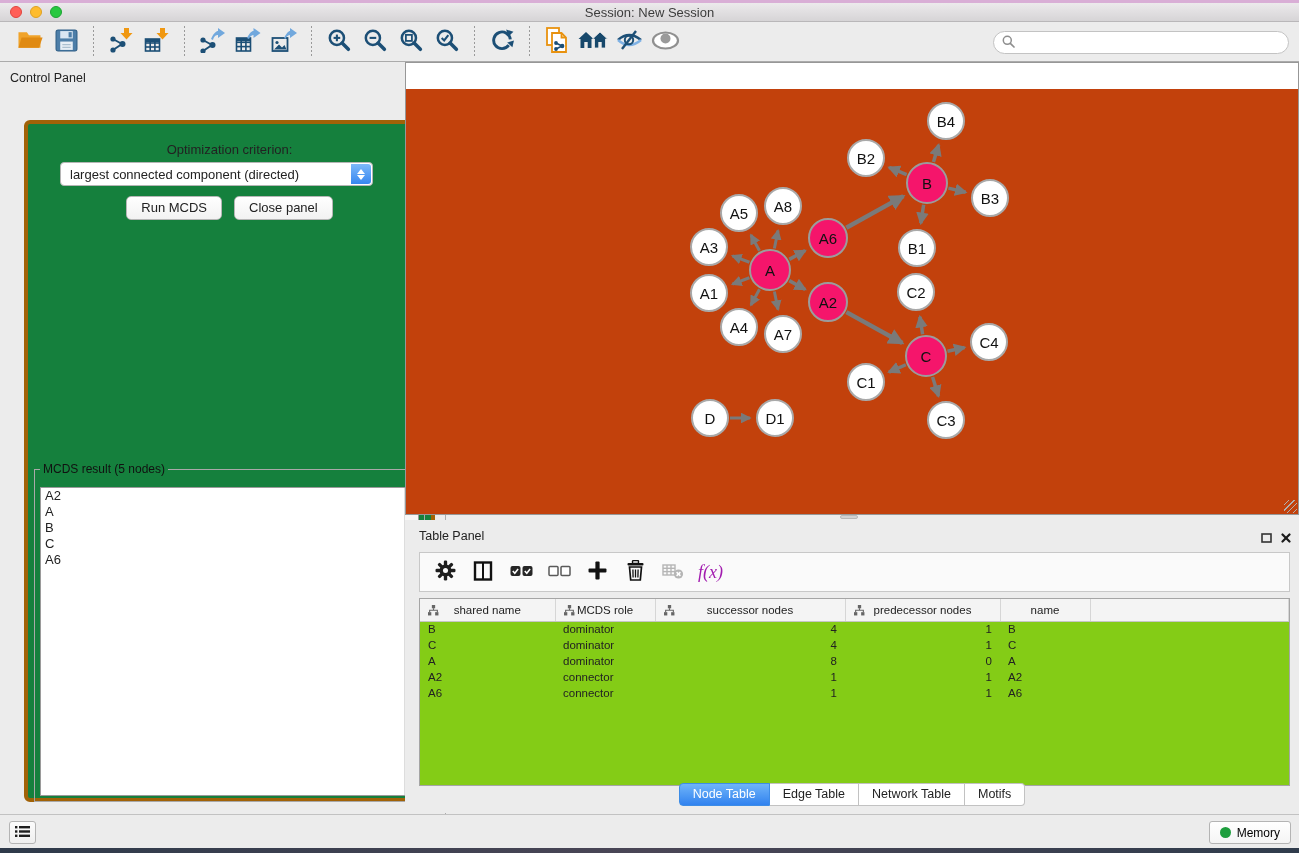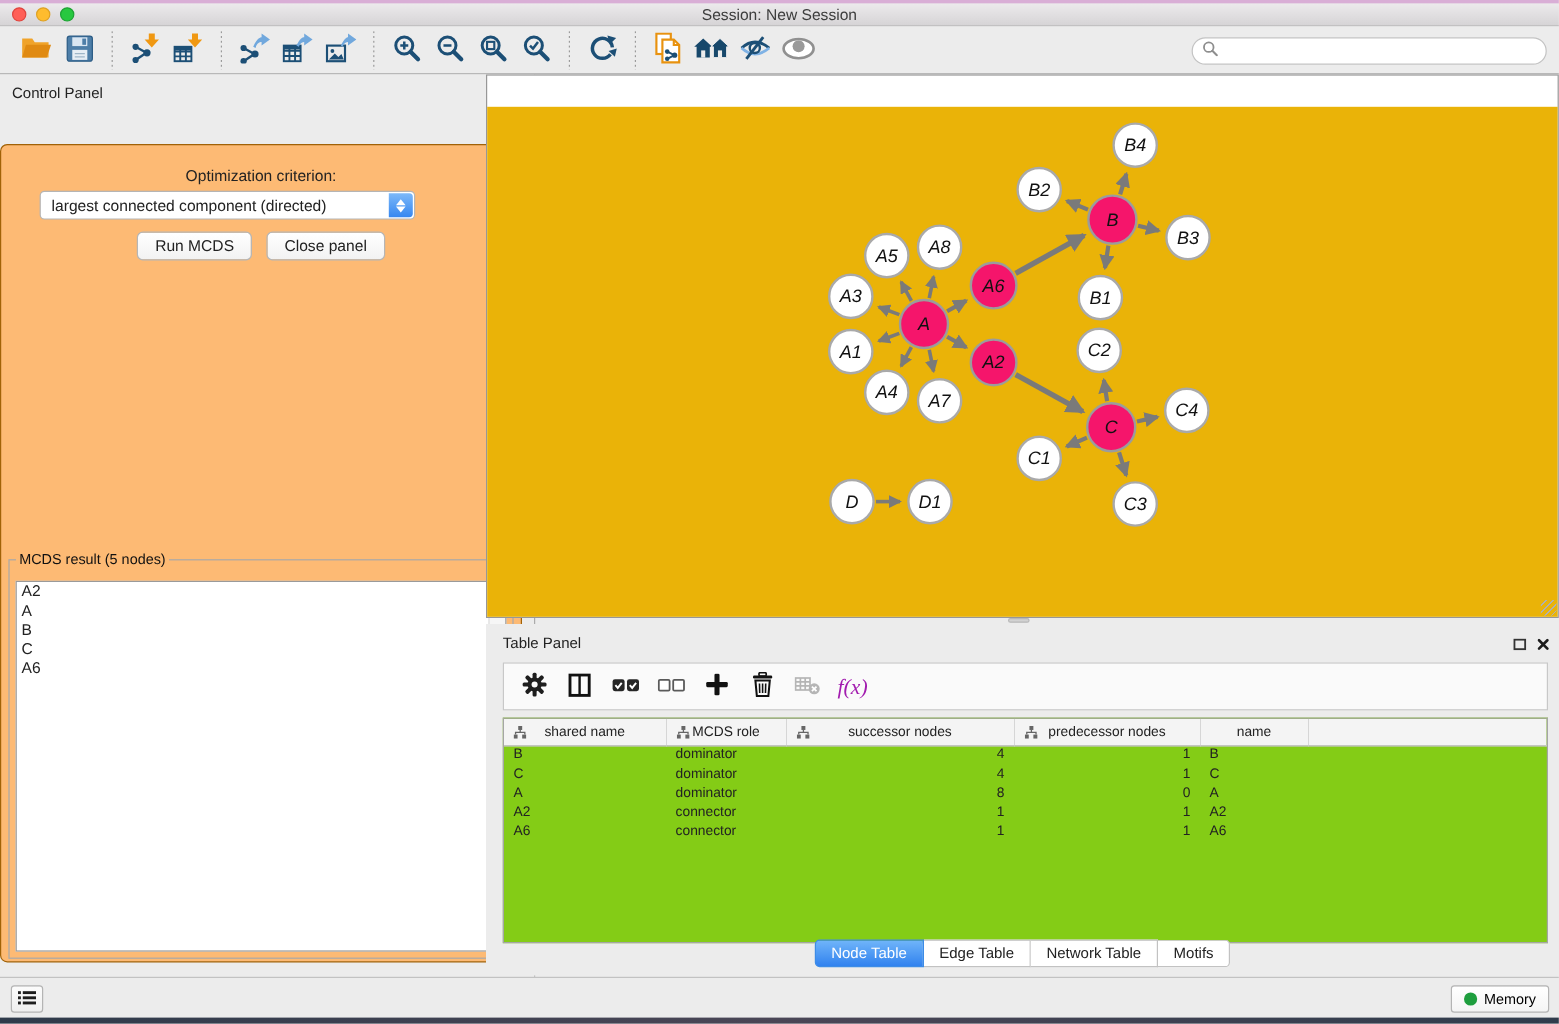--- a/index.html
+++ b/index.html
@@ -48,22 +48,22 @@
   .cp-tabs { position:absolute; top:34px; left:0; right:0; display:flex; justify-content:center; }
   .seg { display:inline-flex; }
   .seg .tab {
     background:#fff; border:1px solid #c2c2c2; border-left-width:0;
     padding:3px 13px 4px; font-size:12.5px; color:#222; cursor:pointer; font-family:inherit;
   }
   .seg .tab:first-child { border-left-width:1px; border-radius:4px 0 0 4px; }
   .seg .tab:last-child  { border-radius:0 4px 4px 0; }
   .seg .tab.active { background:linear-gradient(#6fb4f9,#3182ef); border-color:#3d8ce6; color:#fff; }
   .cp-body {
-    position:absolute; top:58px; left:0; right:10px; height:682px;
-    background:#fdba74; border:1px solid #a16207; border-radius:6px;
+    position:absolute; top:58px; left:24px; right:10px; height:682px;
+    background:#15803d; border:4px solid #a16207; border-radius:6px;
   }
   .opt-label { position:absolute; top:18px; left:0; right:0; text-align:center; font-size:13px; }
   .criterion-select {
     position:absolute; top:38px; left:32px; width:313px; height:24px;
     background:#fff; border:1px solid #b5b5b5; border-radius:4px;
     font-size:13px; display:flex; align-items:center; padding-left:9px; cursor:default;
   }
   .criterion-select .stepper {
     position:absolute; right:1px; top:1px; bottom:1px; width:20px;
     background:linear-gradient(#7db9f9,#3687f0); border-radius:0 3px 3px 0;
@@ -93,21 +93,21 @@
     position:absolute; left:405px; top:62px; width:894px; height:453px;
     background:#fff; border:1px solid #979797;
   }
   .nw-titlebar {
     position:absolute; top:0; left:0; right:0; height:26px;
     background:linear-gradient(#efefef,#d9d9d9); border-bottom:1px solid #b5b5b5;
   }
   .nw-titlebar .tl { top:7px; }
   .nw-titlebar .tl.red { left:13px; } .nw-titlebar .tl.yellow { left:33px; } .nw-titlebar .tl.green { left:53px; }
   .nw-title-text { position:absolute; left:0; right:0; top:5px; text-align:center; font-size:13px; color:#2d2d2d; }
-  .nw-canvas { position:absolute; top:26px; left:0; right:0; bottom:0; background:#eab308;font-style:italic; }
+  .nw-canvas { position:absolute; top:26px; left:0; right:0; bottom:0; background:#c2410c; }
   .nw-canvas svg.edges { position:absolute; left:0; top:0; }
   .graph-node {
     position:absolute; border-radius:50%; background:#fff; border:2px solid #a9a9a9;
     display:flex; align-items:center; justify-content:center;
     font-size:15px; color:#111; cursor:pointer;
   }
   .graph-node.member { background:#f5156b; border-color:#9c9c9c; }
   .resize-grip {
     position:absolute; right:1px; bottom:1px; width:13px; height:13px;
     background:repeating-linear-gradient(135deg, transparent 0 3px, #b0b0b0 3px 4px);

